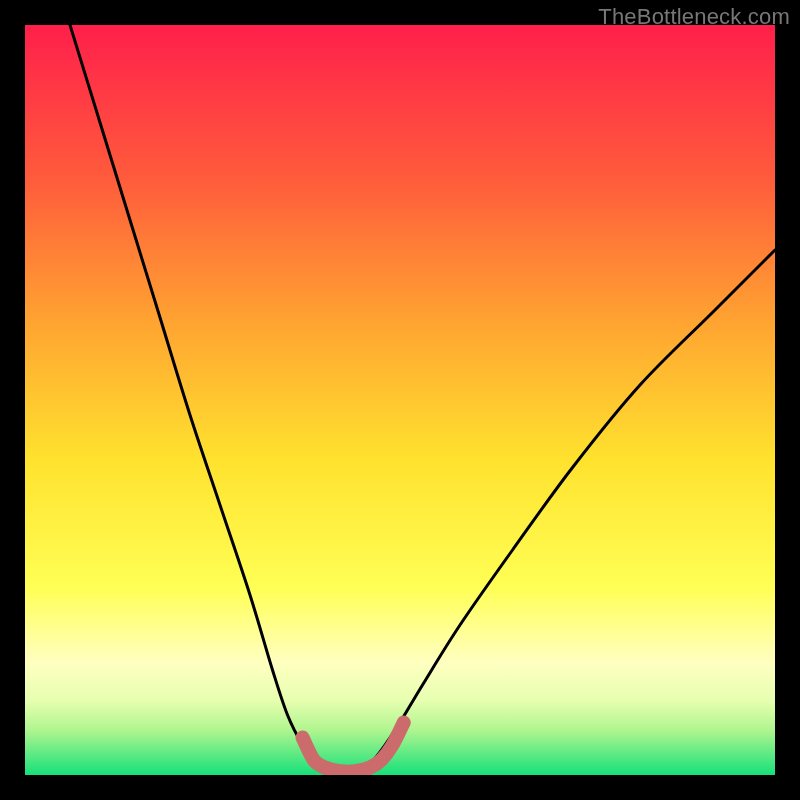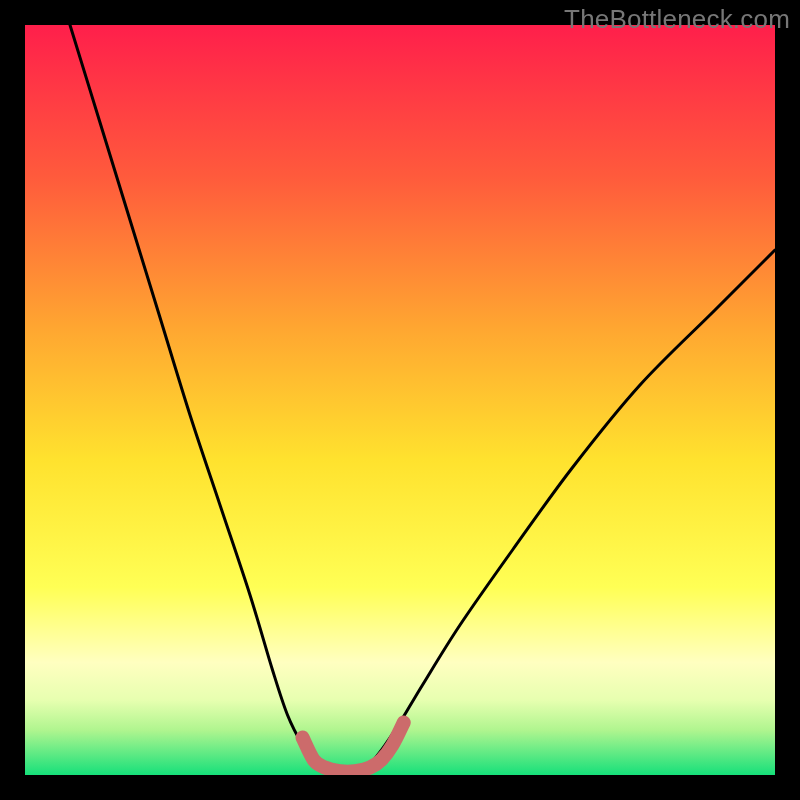--- a/index.html
+++ b/index.html
@@ -17,21 +17,21 @@
     top: 25px;
     width: 750px;
     height: 750px;
     background: #000;
   }
   .watermark {
     position: absolute;
     top: 4px;
     right: 10px;
     color: #777;
-    font-size: 26px;
+    font-size: 22px;
     font-weight: 500;
     letter-spacing: 0.2px;
     z-index: 10;
   }
   svg {
     display: block;
   }
 </style>
 </head>
 <body>

